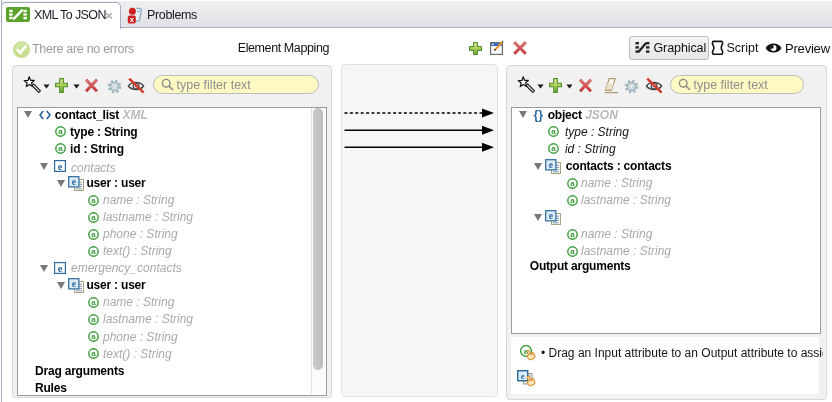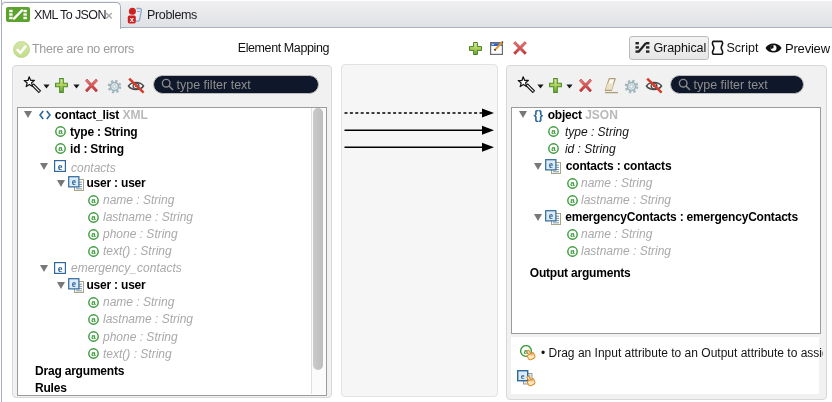--- a/index.html
+++ b/index.html
@@ -1,24 +1,24 @@
 <!DOCTYPE html>
 <html><head><meta charset="utf-8"><style>
 html,body{margin:0;padding:0;background:#fff;}
 #root{position:relative;width:832px;height:402px;overflow:hidden;font-family:"Liberation Sans",sans-serif;background:#fff;padding-left:10px;}
 .abs{position:absolute;}
 .row{position:absolute;height:17px;display:flex;align-items:center;white-space:nowrap;font-size:12px;}
 .b{font-weight:bold;color:#000;letter-spacing:-0.2px;}
 .gi{font-style:italic;color:#a9a9a9;}
 .di{font-style:italic;color:#151515;}
-.sfx{font-weight:bold;color:#b9b9b9;}
+.sfx{font-style:italic;font-weight:bold;color:#b9b9b9;}
 .tri{width:0;height:0;border-left:4.5px solid transparent;border-right:4.5px solid transparent;border-top:7px solid #787878;position:absolute;}
 .panel{position:absolute;background:#f1f1f1;border:1px solid #d8d8d8;border-radius:4px;}
 .treebox{position:absolute;background:#fff;border:1px solid #9b9b9b;}
-.search{position:absolute;height:17px;background:#0f172a;border:1px solid #bdbdbd;border-radius:11px;display:flex;align-items:center;color:#8e8e8e;font-size:12.5px;}
+.search{position:absolute;height:17px;background:#fef9c3;border:1px solid #bdbdbd;border-radius:11px;display:flex;align-items:center;color:#8e8e8e;font-size:12.5px;}
 </style></head>
 <body>
 <div id="root">
 <svg width="0" height="0" style="position:absolute">
 <defs>
 <g id="ic-a">
           <circle cx="5.5" cy="5.5" r="4.7" fill="#fff" stroke="#3a9b3a" stroke-width="1.4"></circle>
           <text x="5.5" y="8.4" font-size="8" font-weight="bold" fill="#3a9b3a" text-anchor="middle" font-family="Liberation Sans">a</text>
         </g>
 <g id="ic-e">
@@ -337,30 +337,29 @@
     </svg>
 <div class="row gi" style="left:581px;top:174.5px;">name : String</div>
 <svg class="abs" style="left:566.8px;top:194.6px;" width="11" height="11">
       <use href="#ic-a"></use>
     </svg>
 <div class="row gi" style="left:581px;top:191.6px;">lastname : String</div>
 <span class="tri" style="left:533.5px;top:213.6px;"></span>
 <svg class="abs" style="left:545.3px;top:209.6px;" width="17" height="15" viewBox="0 0 17 15">
       <use href="#ic-el"></use>
     </svg>
-<div class="row b" style="left:565.2px;top:208.6px;">emergencyContacts : emergencyContacts</div>
 <svg class="abs" style="left:566.8px;top:228.7px;" width="11" height="11">
       <use href="#ic-a"></use>
     </svg>
 <div class="row gi" style="left:581px;top:225.7px;">name : String</div>
 <svg class="abs" style="left:566.8px;top:245.7px;" width="11" height="11">
       <use href="#ic-a"></use>
     </svg>
 <div class="row gi" style="left:581px;top:242.7px;">lastname : String</div>
-<div class="row b" style="left:529.8px;top:264px;">Output arguments</div>
+<div class="row b" style="left:529.8px;top:257px;">Output arguments</div>
 
 
 <div class="abs" style="left:511px;top:337px;width:308px;height:57px;background:#fff;"></div>
 <svg class="abs" style="left:519px;top:345px;" width="17" height="16" viewBox="0 0 17 16">
   <circle cx="7" cy="6" r="5.4" fill="#fff" stroke="#3a9b3a" stroke-width="1.4"></circle>
   <text x="7" y="9" font-size="8" font-weight="bold" fill="#3a9b3a" text-anchor="middle" font-family="Liberation Sans">a</text>
 <g transform="translate(5.2,4.4) rotate(-28 6 6) scale(0.95)">
         <g fill="#fde7bc" stroke="#d98d33" stroke-width="1.1" stroke-linejoin="round">
           <rect x="5.2" y="0.4" width="2.3" height="6.2" rx="1.1"></rect>
           <path d="M3.3,5 L9.9,5 Q10.6,5 10.6,6.6 L10.4,8.6 Q10.2,10.8 8.2,10.8 L5.4,10.8 Q3.1,10.6 3.1,8.2 Z"></path>

